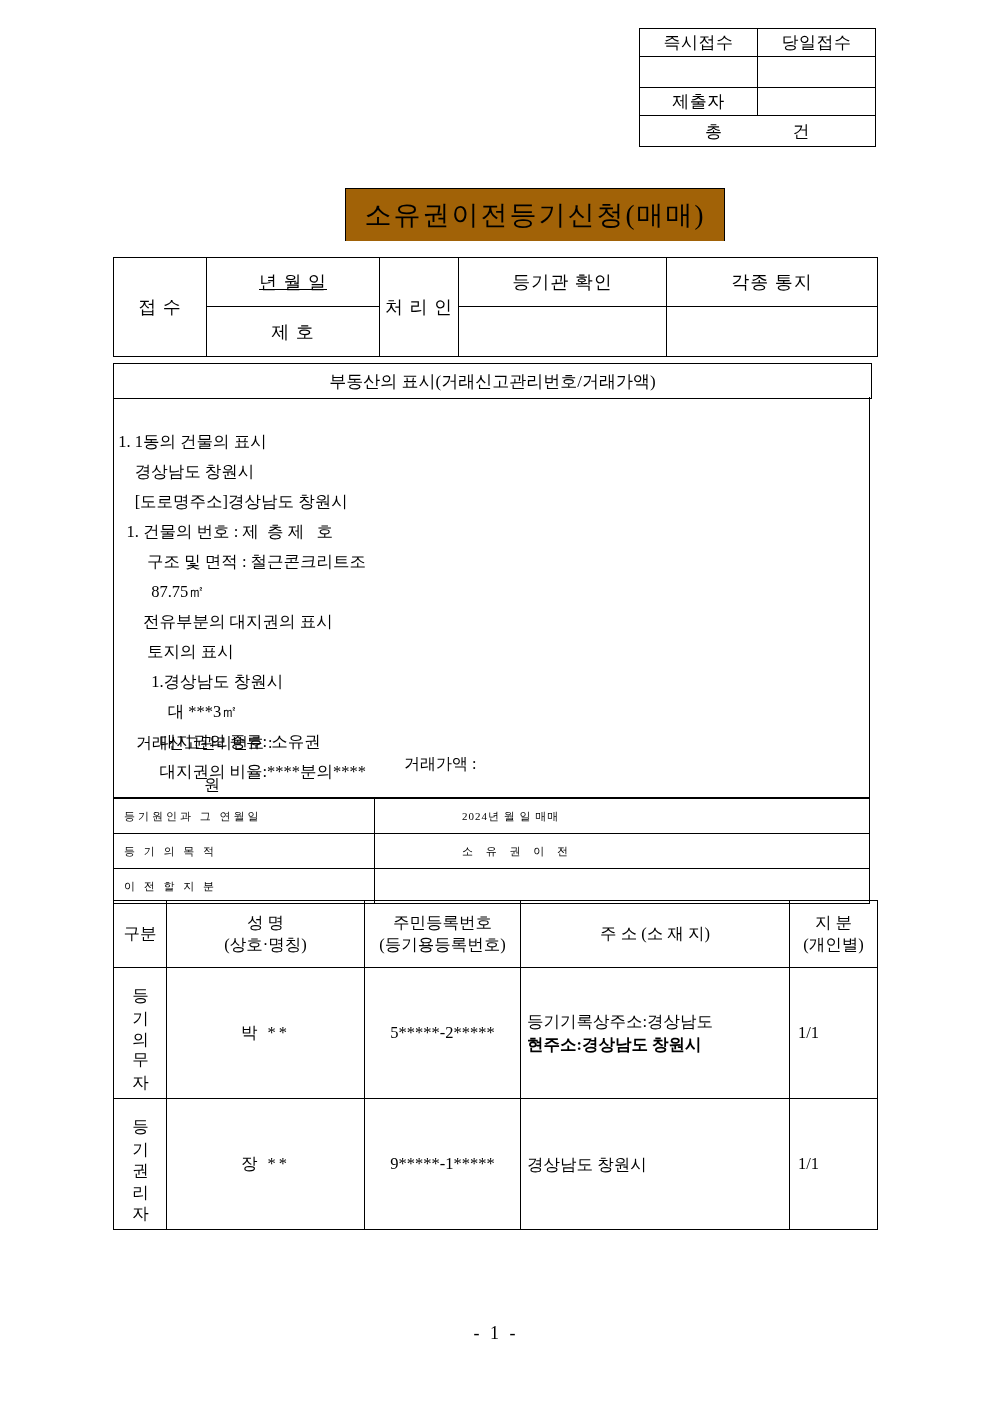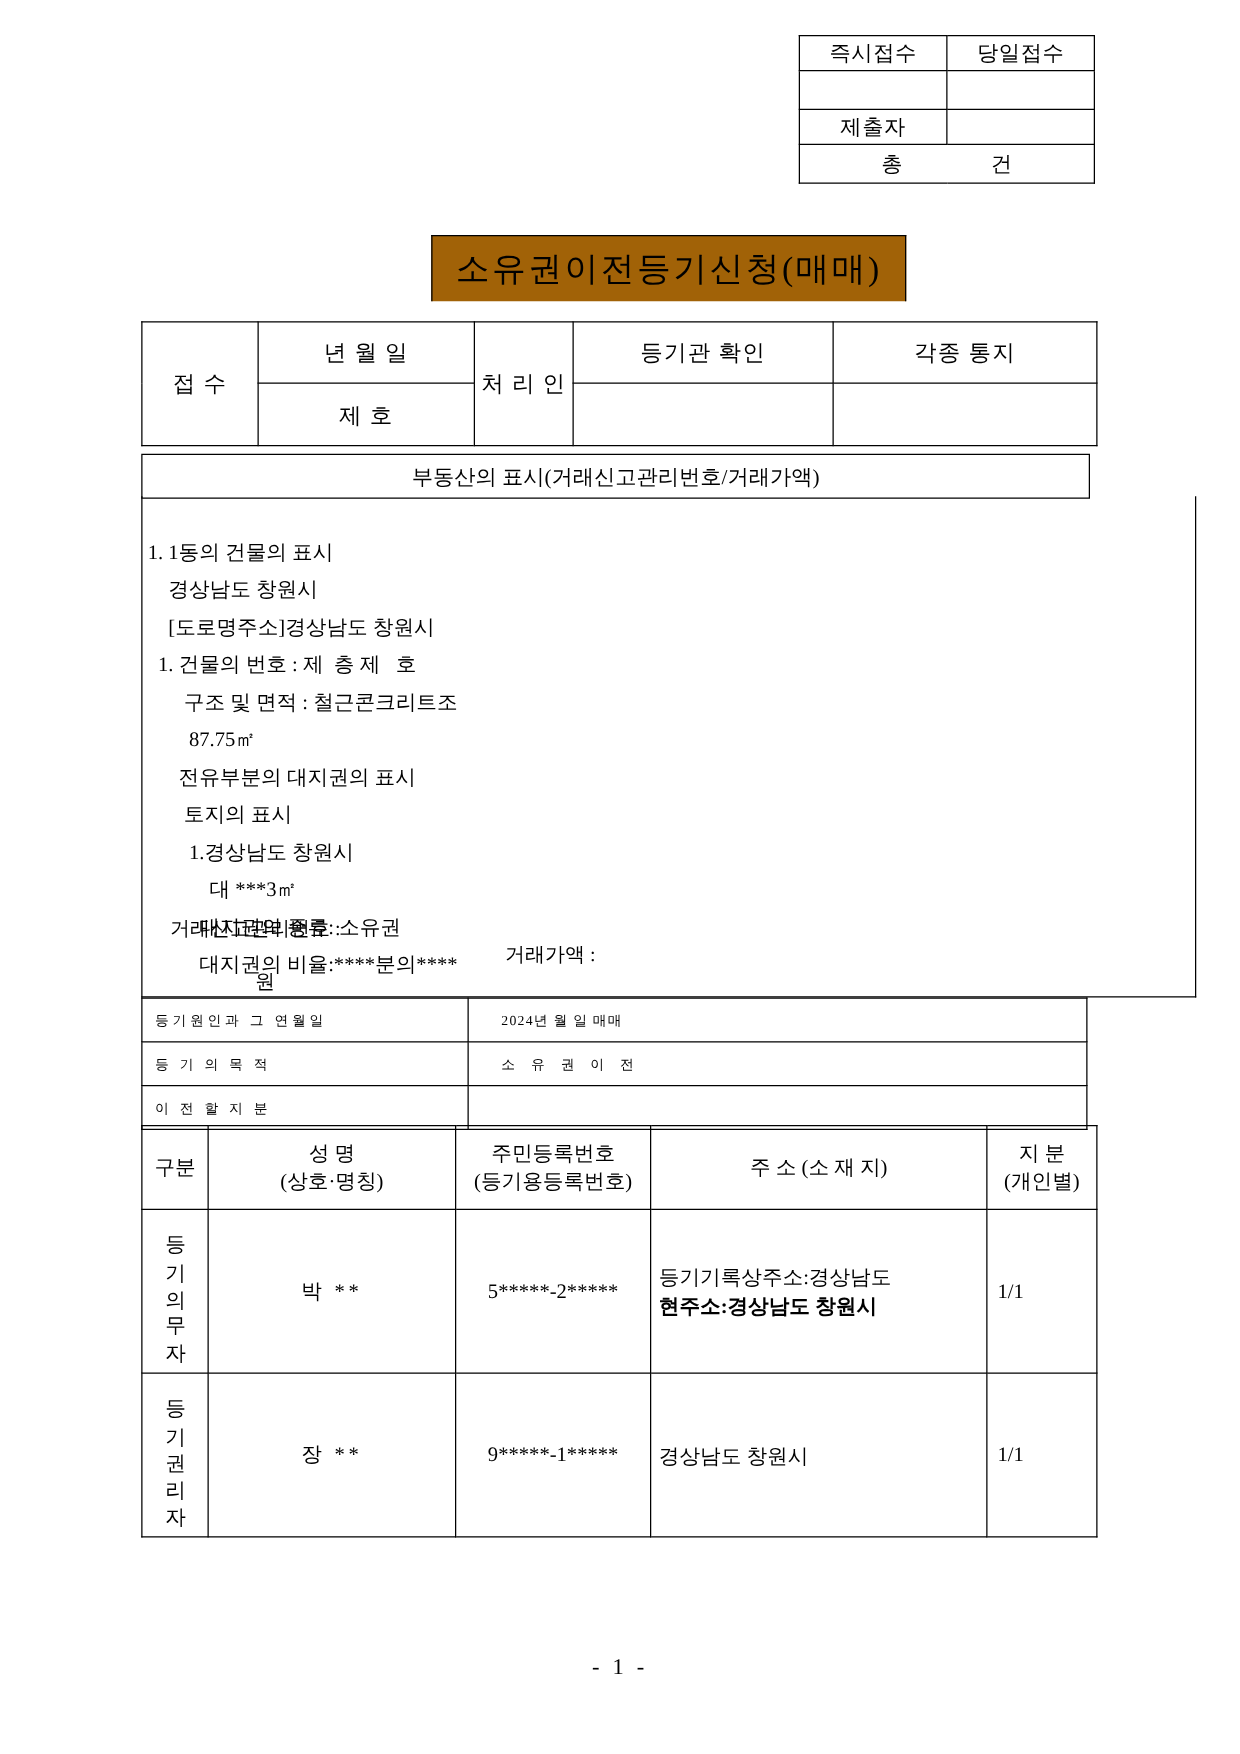--- a/index.html
+++ b/index.html
@@ -88,21 +88,21 @@
     position: absolute;
     left: 113px;
     top: 257px;
     width: 759px;
   }
   .receipt-table td {
     font-size: 18px;
     letter-spacing: 1px;
   }
   .rc-accept   { width: 92px; }
-  .rc-date     { width: 172px; }
+  .rc-date     { width: 172px; text-decoration: underline; }
   .rc-handler  { width: 78px; }
   .rc-confirm  { width: 207px; }
   .rc-notice   { width: 210px; text-align: center; }
   .receipt-table .r1 td { height: 48px; }
   .receipt-table .r2 td { height: 49px; }
   .sp3 { letter-spacing: 7px; }
   .sp2 { letter-spacing: 5px; }
 
   
   .prop-head {
@@ -114,21 +114,21 @@
     border: 1px solid #000000;
     display: flex;
     align-items: center;
     justify-content: center;
     font-size: 17px;
   }
   .prop-body {
     position: absolute;
     left: 113px;
     top: 397px;
-    width: 844px;
+    width: 757px;
     height: 401px;
     border: 1px solid #000000;
     border-top: none;
     box-sizing: border-box;
   }
   .prop-lines {
     padding: 30px 0 0 0;
     font-size: 16.5px;
     line-height: 30px;
   }
@@ -159,21 +159,21 @@
     font-size: 11px;
   }
   .cause-table .lbl {
     width: 250px;
     text-align: left;
     padding-left: 10px;
     letter-spacing: 3px;
   }
   .cause-table .val {
     text-align: left;
-    padding-left: 26px;
+    padding-left: 87px;
     letter-spacing: 1px;
   }
   .cause-table .val.spread { letter-spacing: 5px; }
 
   
   .party-table {
     position: absolute;
     left: 113px;
     top: 900px;
     width: 759px;

